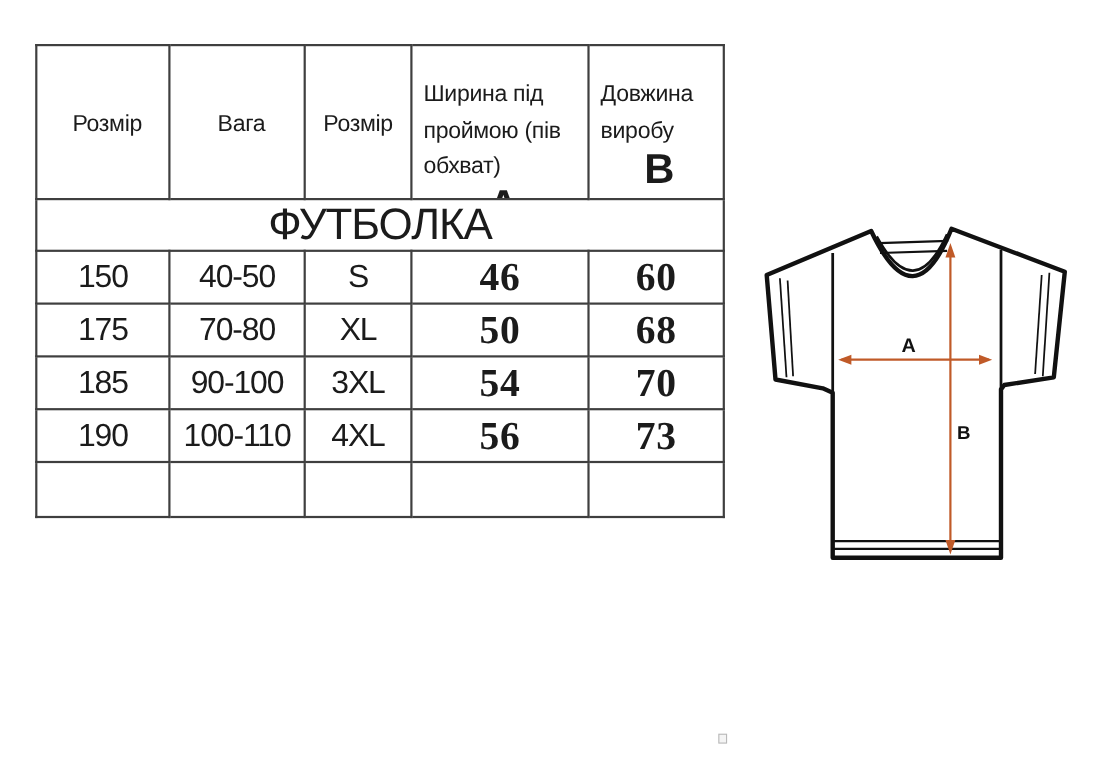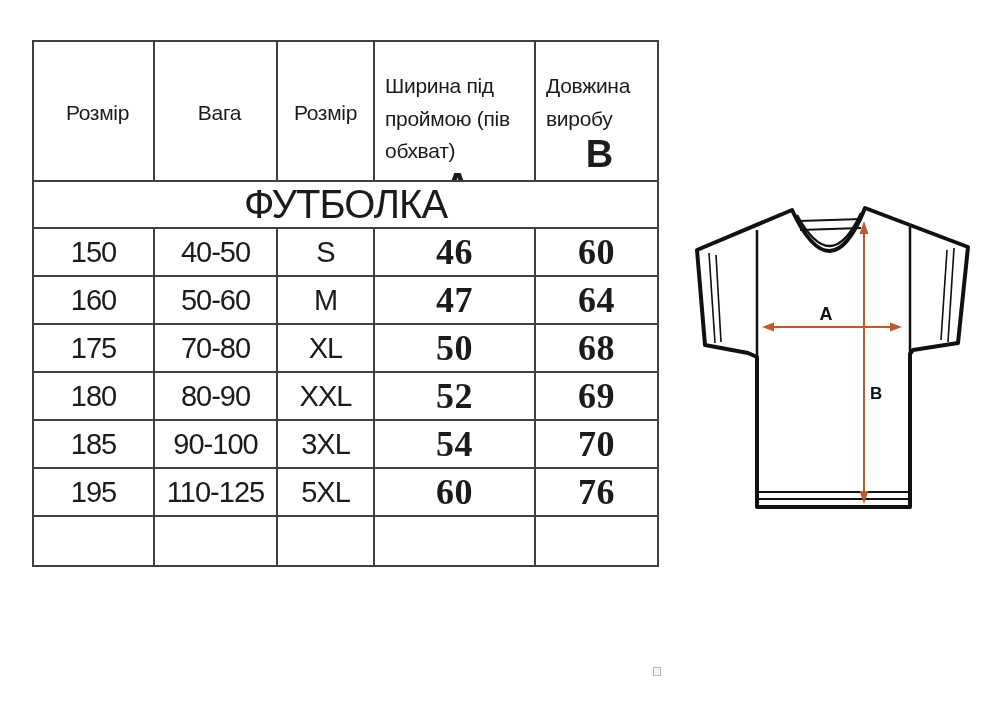--- a/index.html
+++ b/index.html
@@ -130,53 +130,39 @@
       </tr>
 
       <tr class="data-row">
         <td class="c-narrow">150</td>
         <td class="c-narrow">40-50</td>
         <td class="c-narrow">S</td>
         <td class="c-serif">46</td>
         <td class="c-serif">60</td>
       </tr>
       <tr class="data-row">
-        <td class="c-narrow">160</td>
-        <td class="c-narrow">50-60</td>
-        <td class="c-narrow">M</td>
-        <td class="c-serif">47</td>
-        <td class="c-serif">64</td>
-      </tr>
-      <tr class="data-row">
         <td class="c-narrow">175</td>
         <td class="c-narrow">70-80</td>
         <td class="c-narrow">XL</td>
         <td class="c-serif">50</td>
         <td class="c-serif">68</td>
       </tr>
       <tr class="data-row">
-        <td class="c-narrow">180</td>
-        <td class="c-narrow">80-90</td>
-        <td class="c-narrow">XXL</td>
-        <td class="c-serif">52</td>
-        <td class="c-serif">69</td>
-      </tr>
-      <tr class="data-row">
         <td class="c-narrow">185</td>
         <td class="c-narrow">90-100</td>
         <td class="c-narrow">3XL</td>
         <td class="c-serif">54</td>
         <td class="c-serif">70</td>
       </tr>
       <tr class="data-row">
-        <td class="c-narrow">195</td>
-        <td class="c-narrow">110-125</td>
-        <td class="c-narrow">5XL</td>
-        <td class="c-serif">60</td>
-        <td class="c-serif">76</td>
+        <td class="c-narrow">190</td>
+        <td class="c-narrow">100-110</td>
+        <td class="c-narrow">4XL</td>
+        <td class="c-serif">56</td>
+        <td class="c-serif">73</td>
       </tr>
 
       <tr class="empty-row">
         <td></td>
         <td></td>
         <td></td>
         <td></td>
         <td></td>
       </tr>
     </tbody>

